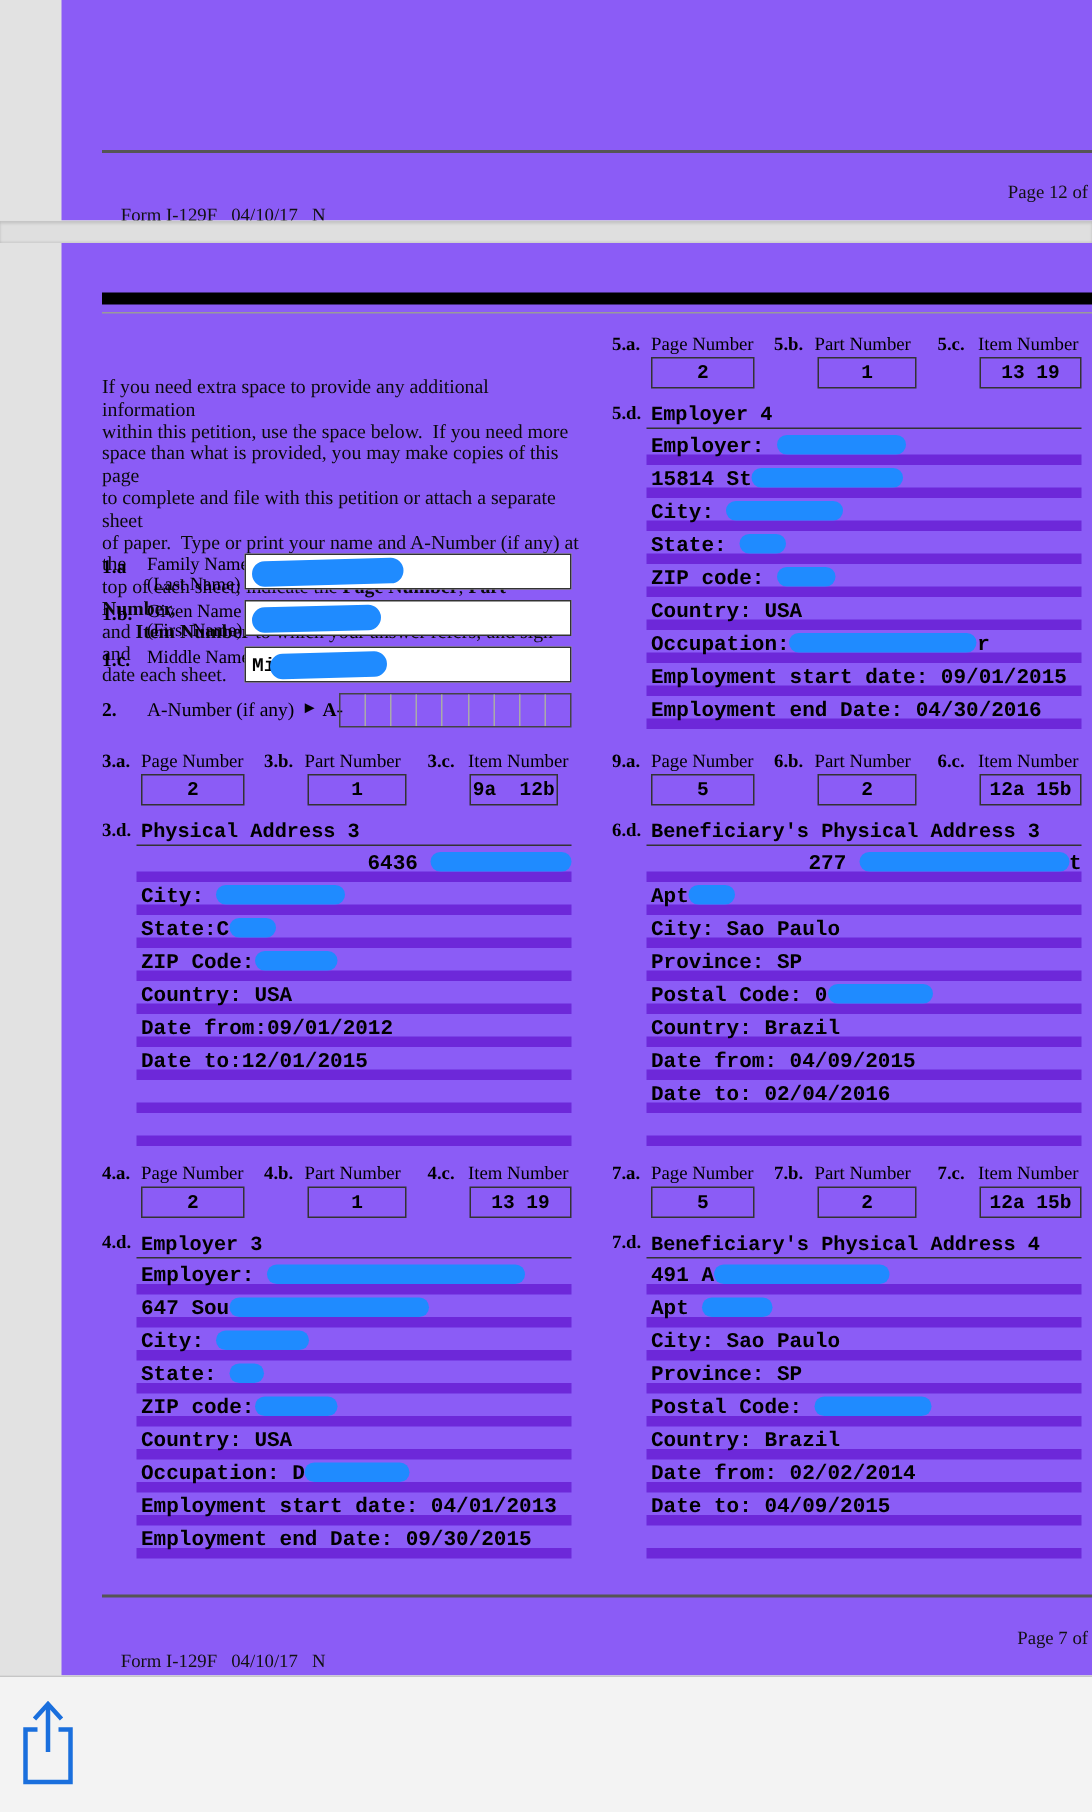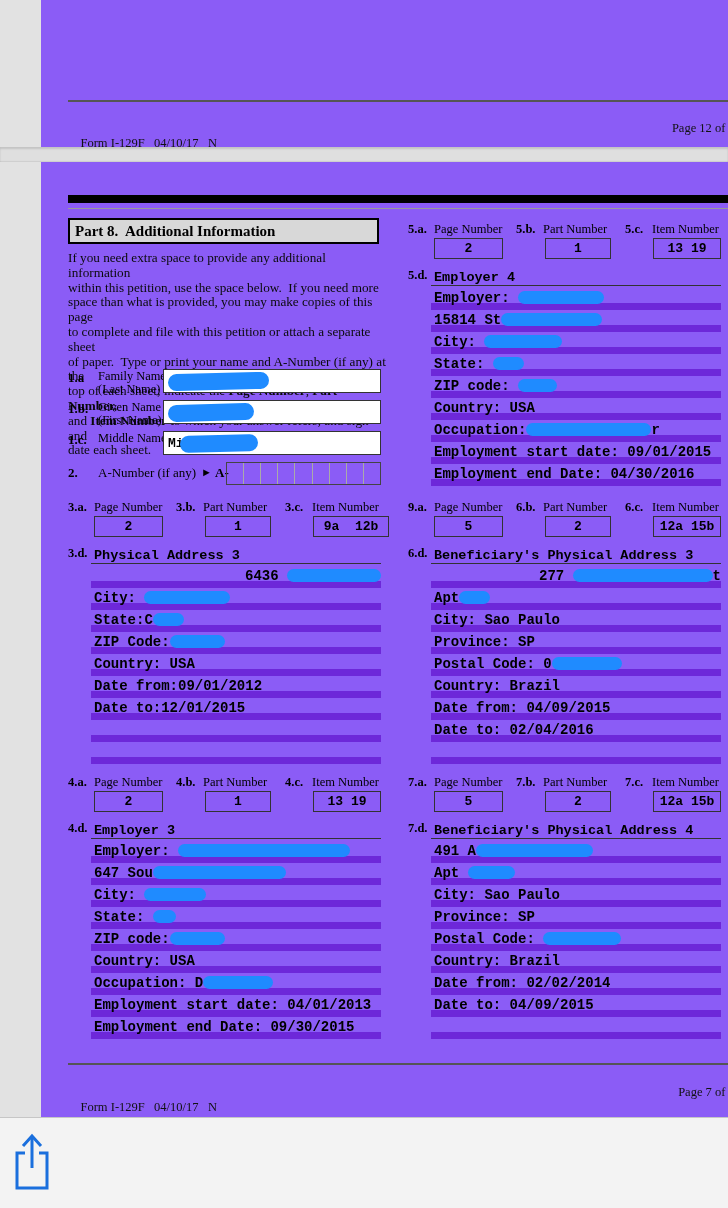--- a/index.html
+++ b/index.html
@@ -71,23 +71,20 @@
     <span>Form I-129F   04/10/17   N</span>
   </div>
 </div>
 
 <div id="page-gap"></div>
 
 <div class="page" id="page13">
   <div class="black-bar"></div>
   <div class="thin-rule"></div>
 
-  <div class="part8-box">
-    <span>Part 8.  Additional Information</span>
-  </div>
 
   <div id="instructions">
       <div class="iline"><span>If you need extra space to provide any additional information</span></div>
       <div class="iline"><span>within this petition, use the space below.  If you need more</span></div>
       <div class="iline"><span>space than what is provided, you may make copies of this page</span></div>
       <div class="iline"><span>to complete and file with this petition or attach a separate sheet</span></div>
       <div class="iline"><span>of paper.  Type or print your name and A-Number (if any) at the</span></div>
       <div class="iline"><span>top of each sheet; indicate the </span><b>Page Number</b><span>, </span><b>Part Number,</b></div>
       <div class="iline"><span>and </span><b>Item Number</b><span> to which your answer refers; and sign and</span></div>
       <div class="iline"><span>date each sheet.</span></div>
@@ -139,21 +136,21 @@
   <div id="blocks">
       <div class="block" style="left: 27px; top: 338px;">
         <span class="hnum" style="left: 0px;">3.a.</span>
         <span class="hlab" style="left: 26px;">Page Number</span>
         <div class="vbox" style="left: 26px; width: 69px;">2</div>
         <span class="hnum" style="left: 108px;">3.b.</span>
         <span class="hlab" style="left: 135px;">Part Number</span>
         <div class="vbox" style="left: 137px; width: 66px;">1</div>
         <span class="hnum" style="left: 217px;">3.c.</span>
         <span class="hlab" style="left: 244px;">Item Number</span>
-        <div class="vbox" style="left: 245px; width: 76px;">9a  12b</div>
+        <div class="vbox" style="left: 245px; width: 59px;">9a  12b</div>
         <span class="dnum">3.d.</span>
         <div class="trow"><span>Physical Address 3</span></div>
         <div class="line" style="top: 66px; text-align: right;"><span>6436 </span><span class="redact" style="width: 94px;"></span></div>
         <div class="line" style="top: 88px;"><span>City: </span><span class="redact" style="width: 86px;"></span></div>
         <div class="line" style="top: 110px;"><span>State:C</span><span class="redact" style="width: 31px;"></span></div>
         <div class="line" style="top: 132px;"><span>ZIP Code:</span><span class="redact" style="width: 55px;"></span></div>
         <div class="line" style="top: 154px;"><span>Country: USA</span></div>
         <div class="line" style="top: 176px;"><span>Date from:09/01/2012</span></div>
         <div class="line" style="top: 198px;"><span>Date to:12/01/2015</span></div>
         <div class="line" style="top: 220px;"><span></span></div>

